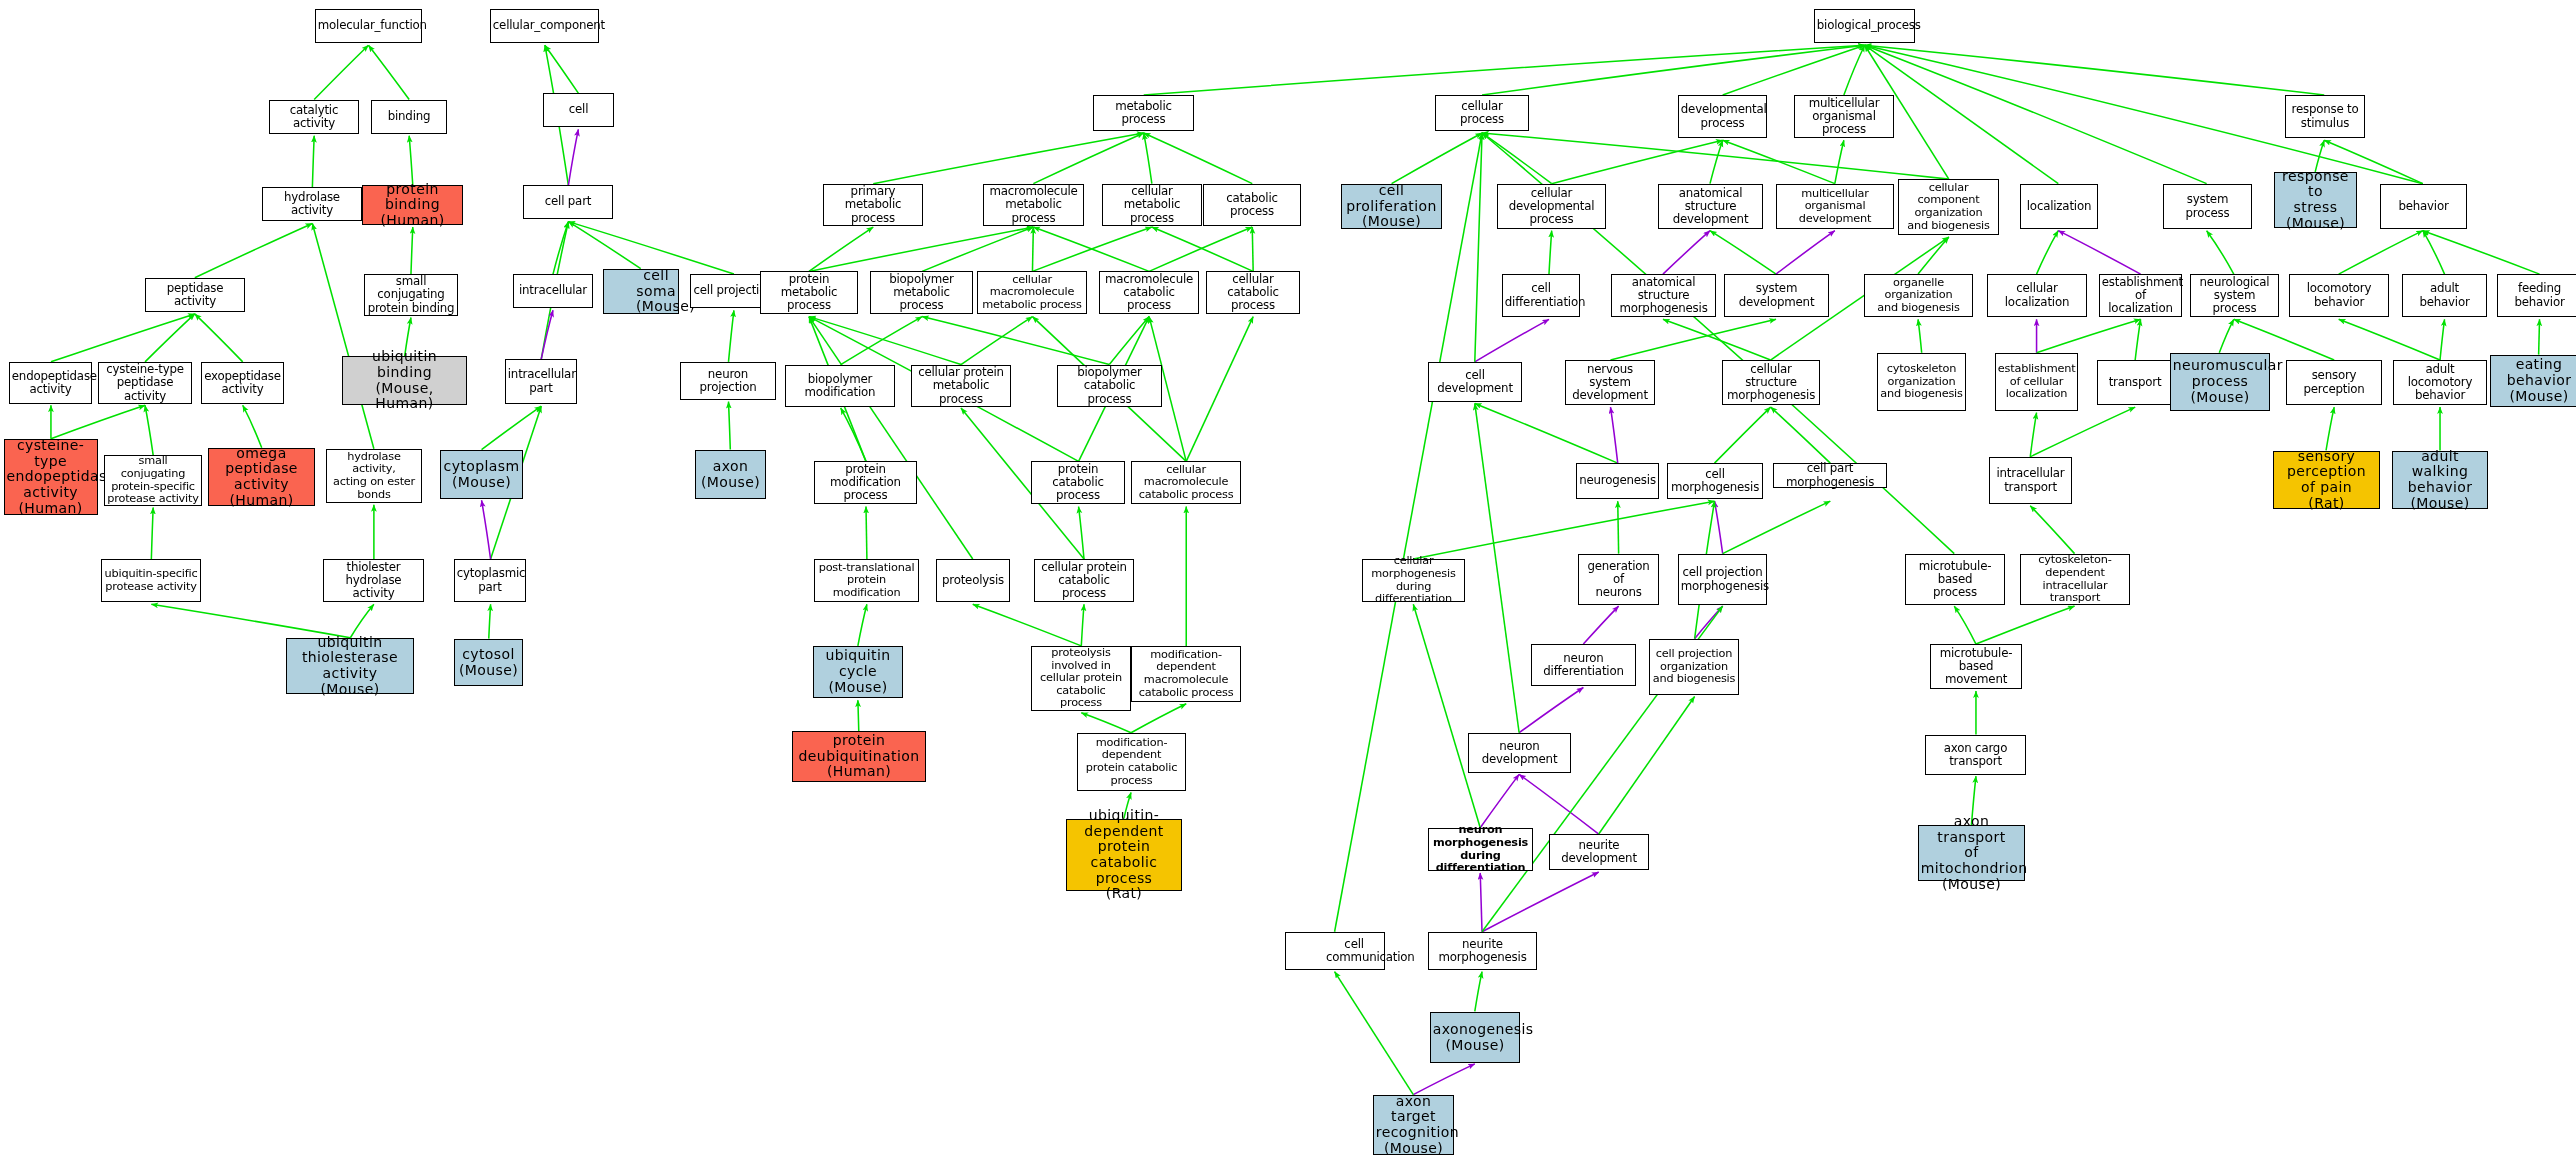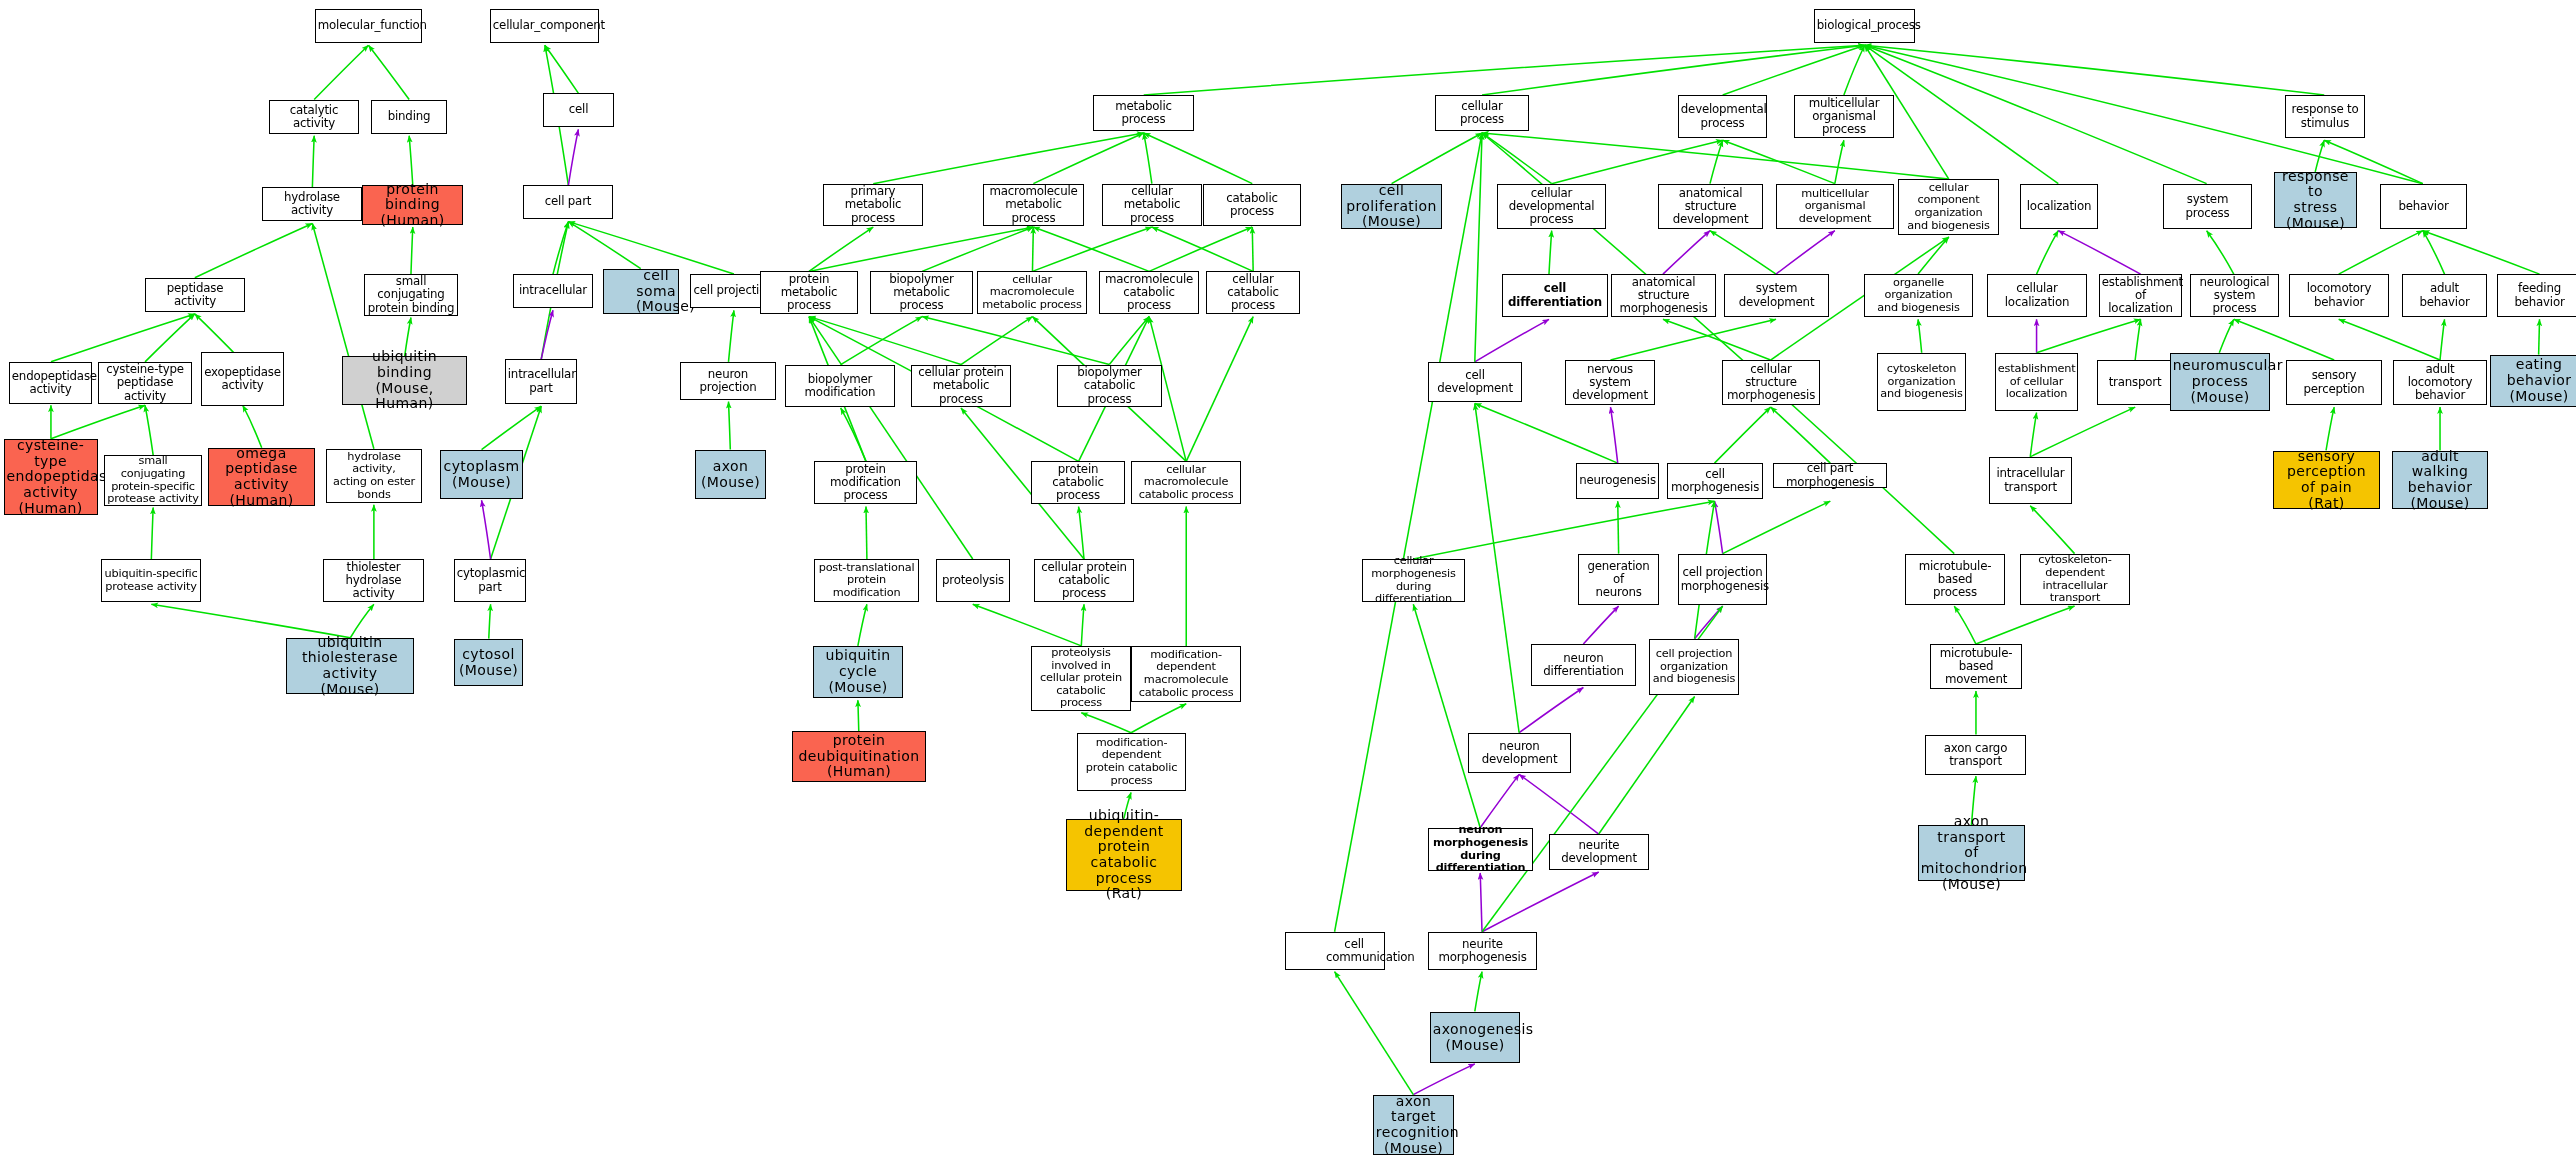--- a/index.html
+++ b/index.html
@@ -208,21 +208,21 @@
 protein binding</span>
       </div>
       <div class="node c-white" style="left: 9px; top: 362px; width: 83px; height: 42px;">
         <span>endopeptidase
 activity</span>
       </div>
       <div class="node c-white" style="left: 98px; top: 362px; width: 94px; height: 42px;">
         <span>cysteine-type
 peptidase activity</span>
       </div>
-      <div class="node c-white" style="left: 201px; top: 352px; width: 83px; height: 54px;">
+      <div class="node c-white" style="left: 201px; top: 362px; width: 83px; height: 42px;">
         <span>exopeptidase
 activity</span>
       </div>
       <div class="node c-grey hl" style="left: 342px; top: 356px; width: 125px; height: 49px;">
         <span>ubiquitin binding
 (Mouse, Human)</span>
       </div>
       <div class="node c-red hl" style="left: 3.6px; top: 439px; width: 94px; height: 76px;">
         <span>cysteine-type
 endopeptidase
@@ -447,21 +447,21 @@
         <span>system process</span>
       </div>
       <div class="node c-blue hl" style="left: 2274px; top: 172px; width: 83px; height: 56px;">
         <span>response to
 stress
 (Mouse)</span>
       </div>
       <div class="node c-white" style="left: 2380px; top: 184px; width: 87px; height: 45px;">
         <span>behavior</span>
       </div>
-      <div class="node c-white" style="left: 1502px; top: 274px; width: 106px; height: 43px; font-weight: bold;">
+      <div class="node c-white" style="left: 1502px; top: 274px; width: 78px; height: 43px;">
         <span>cell differentiation</span>
       </div>
       <div class="node c-white" style="left: 1611px; top: 274px; width: 105px; height: 43px;">
         <span>anatomical structure
 morphogenesis</span>
       </div>
       <div class="node c-white" style="left: 1724px; top: 274px; width: 105px; height: 43px;">
         <span>system development</span>
       </div>
       <div class="node c-white sm" style="left: 1864px; top: 274px; width: 109px; height: 43px;">

